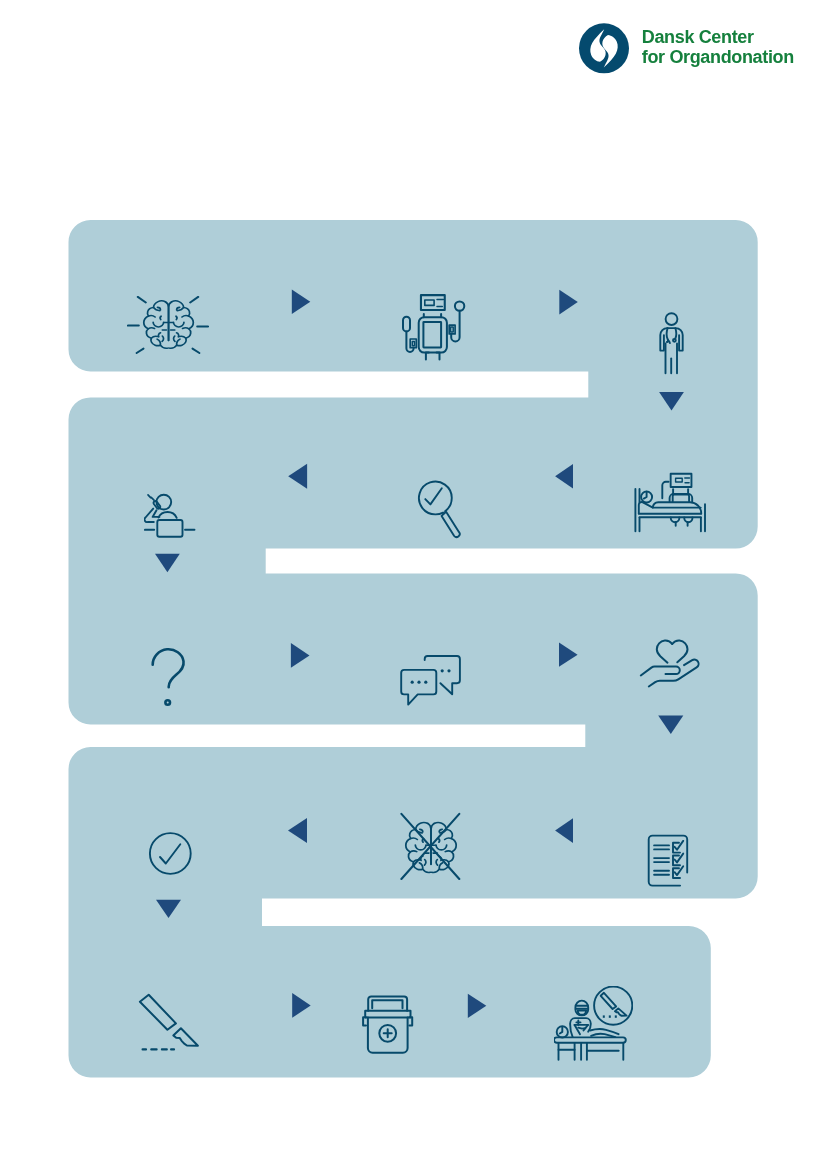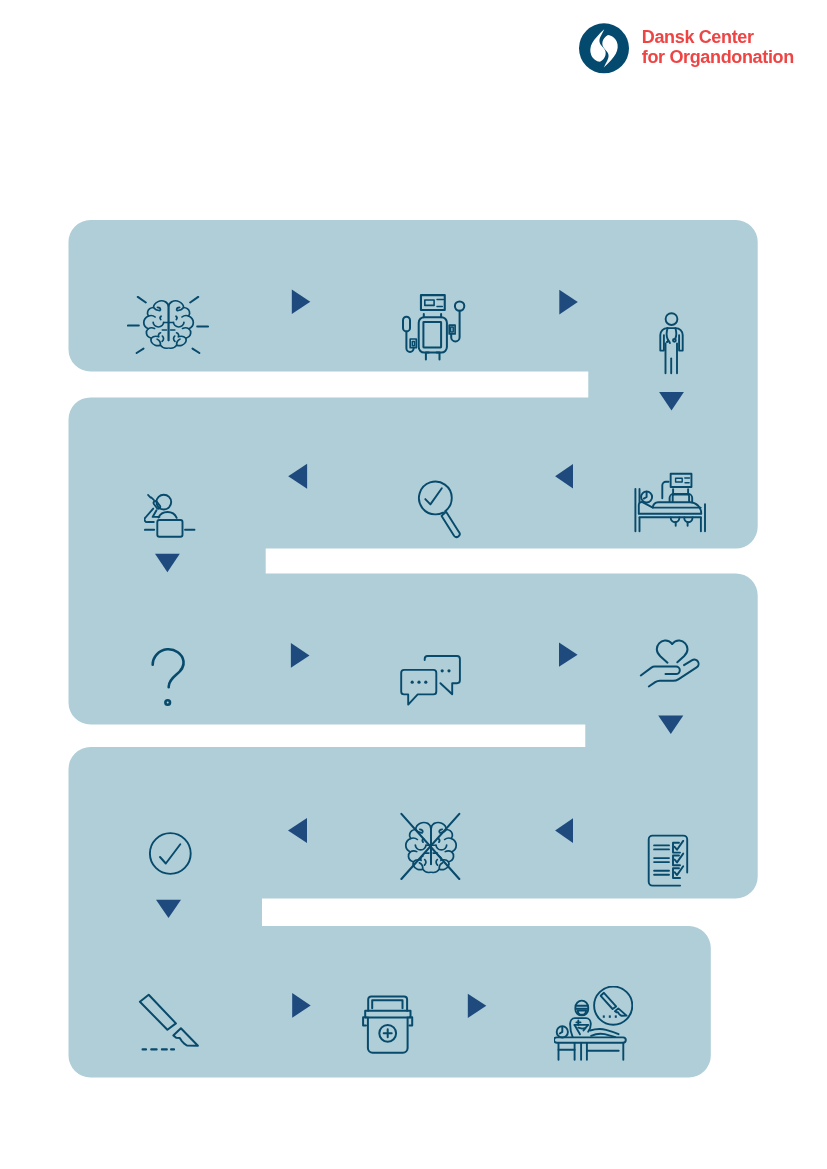--- a/index.html
+++ b/index.html
@@ -2,21 +2,21 @@
 <html><head>
 <meta charset="utf-8">
 <title>Organ donation process flow</title>
 <style>
   html,body{margin:0;padding:0;}
   body{width:827px;height:1169px;background:#ffffff;font-family:"Liberation Sans",sans-serif;overflow:hidden;position:relative;}
   .page{position:absolute;inset:0;}
   
   .logo{position:absolute;left:579px;top:23px;width:250px;height:58px;}
   .logo-mark{position:absolute;left:0;top:0;width:50px;height:50.7px;}
-  .logo-text{position:absolute;left:62.8px;top:4px;color:#ef4444;font-weight:bold;font-size:18px;line-height:20px;letter-spacing:-0.35px;white-space:nowrap;}
+  .logo-text{position:absolute;left:62.8px;top:4px;color:#15803d;font-weight:bold;font-size:18px;line-height:20px;letter-spacing:-0.35px;white-space:nowrap;}
   .logo-text span{display:block;}
   
   .flow{position:absolute;left:0;top:0;width:827px;height:1169px;}
   .bandsvg{position:absolute;left:0;top:0;}
   .icon{position:absolute;}
 </style>
 </head>
 <body>
 
 <div class="page">

